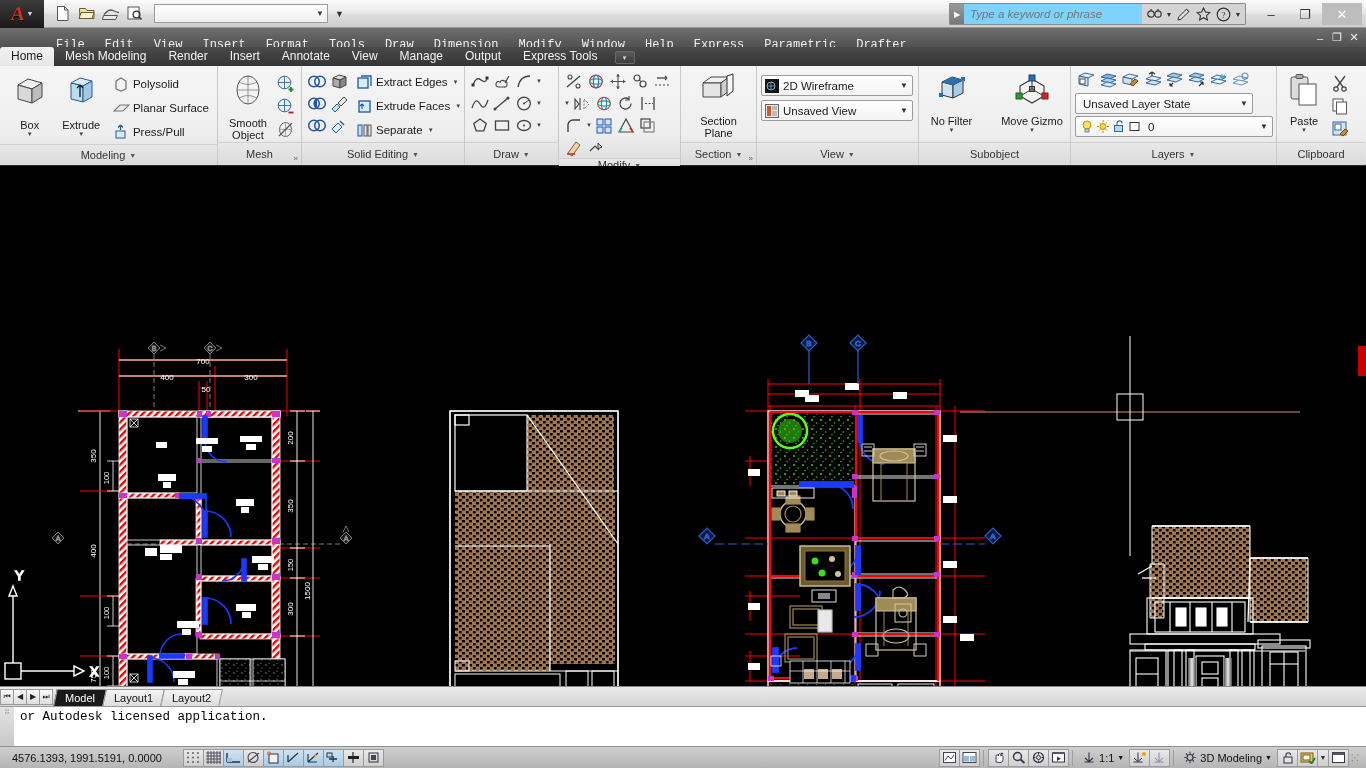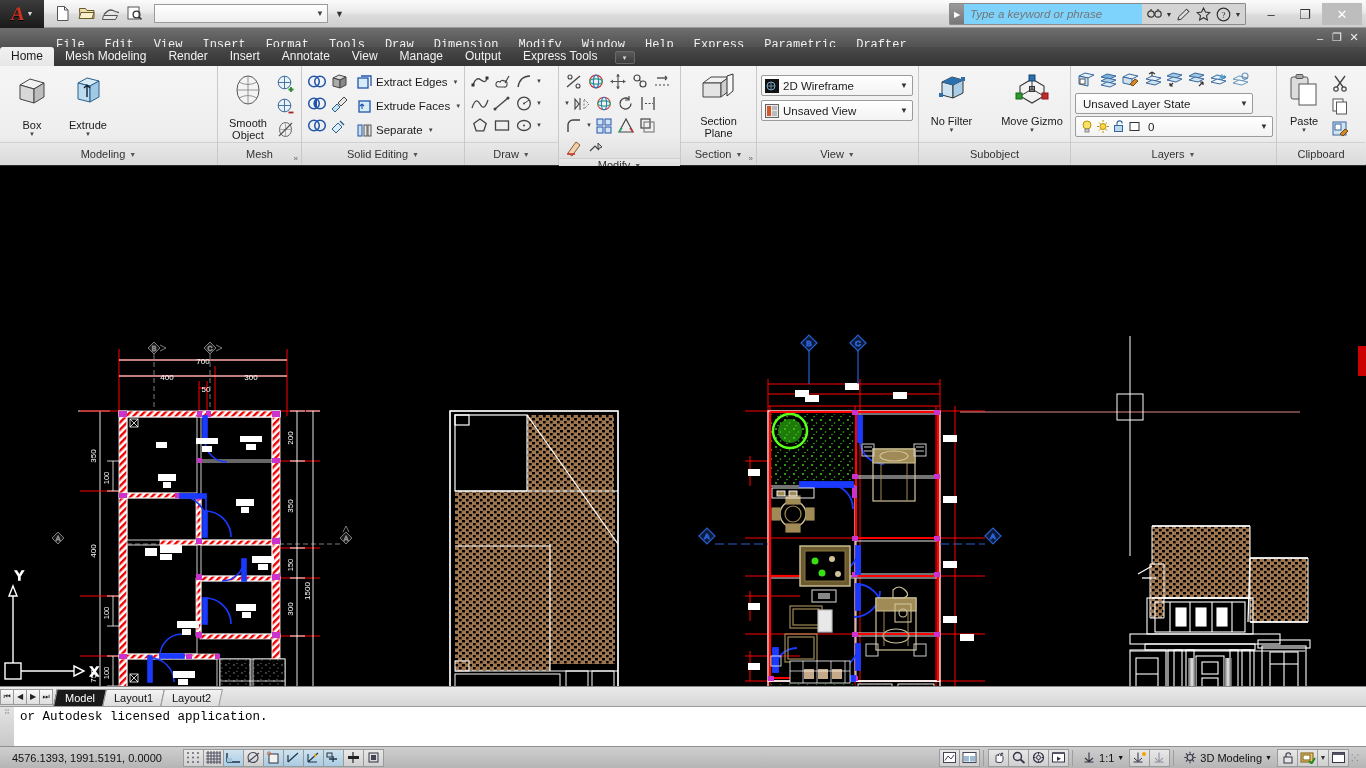--- a/index.html
+++ b/index.html
@@ -356,20 +356,42 @@
         </div>
         <div class="bigbtn">
           <svg width="40" height="38" viewBox="0 0 40 38">
             <path d="M10 10l9-5 12 3-9 5z" fill="#d8ecf8" stroke="#2c5f88" stroke-width="1"></path>
             <path d="M10 10v16l12 3V13z" fill="#bcdcf0" stroke="#2c5f88" stroke-width="1"></path>
             <path d="M22 13l9-5v16l-9 5z" fill="#9fc9e4" stroke="#2c5f88" stroke-width="1"></path>
             <path d="M19 24V12m0 0l-3 3m3-3l3 3" stroke="#123" stroke-width="1.4" fill="none"></path>
           </svg>
           <div class="lbl">Extrude</div>
           <div class="dd">▼</div>
+        </div>
+        <div style="display:flex;flex-direction:column;margin-left:2px;padding-top:2px">
+          <div class="smbtn">
+            <svg width="17" height="17" viewBox="0 0 17 17">
+                <path d="M3 13V5l5-3 5 3v8" fill="none" stroke="#777" stroke-width="1.3"></path>
+                <path d="M3 13l5 2 5-2" fill="none" stroke="#777" stroke-width="1.3"></path>
+              </svg>
+            <span class="lbl">Polysolid</span>
+          </div>
+          <div class="smbtn">
+            <svg width="17" height="17" viewBox="0 0 17 17">
+                <path d="M1 11l6-6h9l-6 6z" fill="#eaeaea" stroke="#777" stroke-width="1.1"></path>
+              </svg>
+            <span class="lbl">Planar Surface</span>
+          </div>
+          <div class="smbtn">
+            <svg width="17" height="17" viewBox="0 0 17 17">
+                <rect x="3" y="7" width="9" height="7" fill="#d8ecf8" stroke="#2c5f88" stroke-width="1"></rect>
+                <path d="M7.5 6V1m0 0L5 3.5M7.5 1L10 3.5" stroke="#2c5f88" stroke-width="1.3" fill="none"></path>
+              </svg>
+            <span class="lbl">Press/Pull</span>
+          </div>
         </div>
       </div>
       <div class="panel-title">
         <span>Modeling</span>
         <span class="tri">▼</span>
       </div>
     </div>
 
     <div class="panel" style="width:84px">
       <div class="panel-body">

